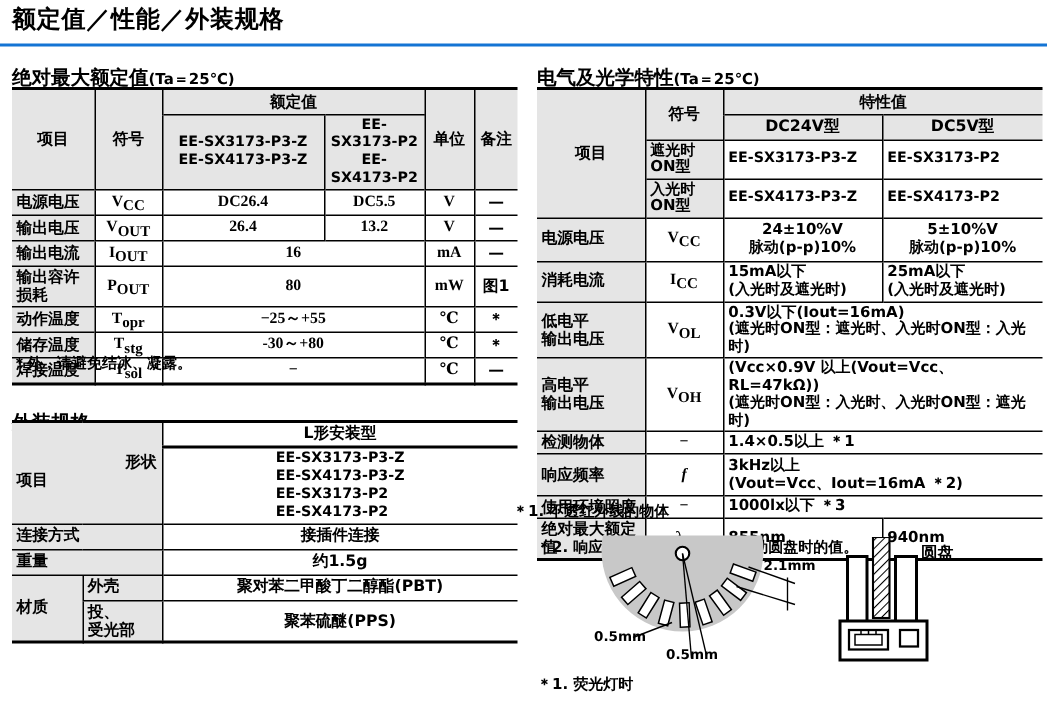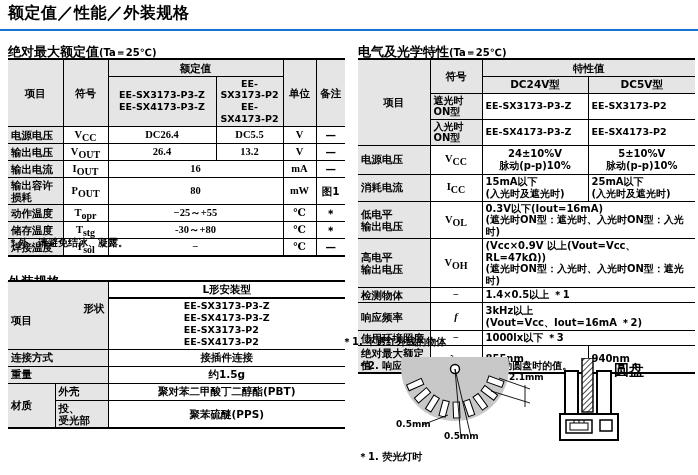--- a/index.html
+++ b/index.html
@@ -335,15 +335,15 @@
   <g fill="none" stroke="#000" stroke-width="2">
     <path d="M4,56 h58 v26 h-58 z"></path>
     <rect x="10" y="62" width="26" height="13" stroke-width="1.5"></rect>
     <rect x="14" y="65" width="18" height="7" stroke-width="1"></rect>
     <line x1="18" y1="62" x2="18" y2="65" stroke-width="1"></line>
     <line x1="23" y1="62" x2="23" y2="65" stroke-width="1"></line>
     <line x1="28" y1="62" x2="28" y2="65" stroke-width="1"></line>
     <rect x="44" y="62" width="12" height="11" stroke-width="1.5"></rect>
   </g>
 </svg>
-<div class="abs" style="left:614px;top:361px;font-size:15px;font-weight:bold;">圆盘</div>
+<div class="abs" style="left:614px;top:361px;font-size:11px;font-weight:bold;">圆盘</div>
 
 <div class="abs fn" style="left:358px;top:451px;">＊1. 荧光灯时</div>
 
 </body></html>

